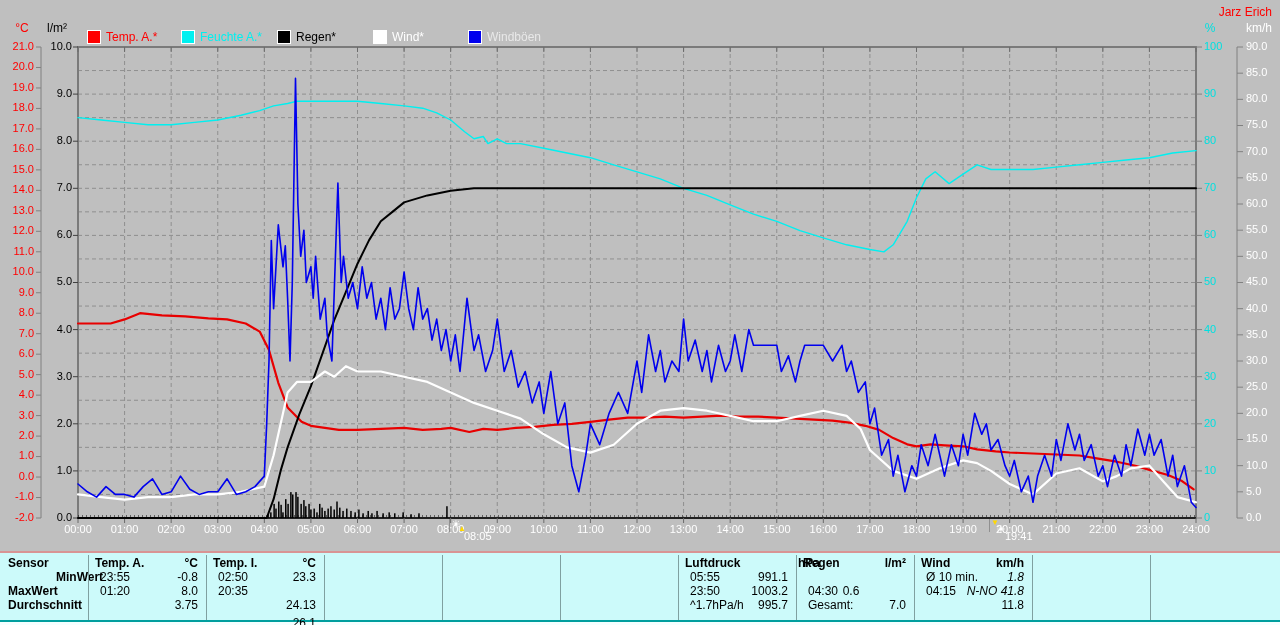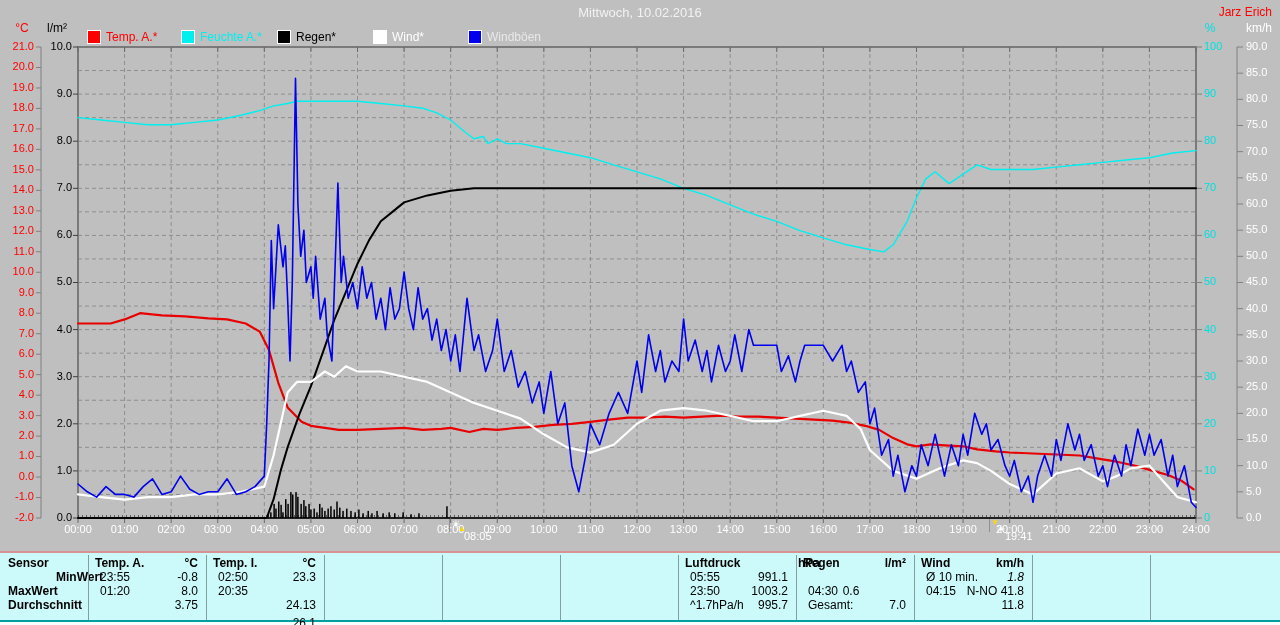--- a/index.html
+++ b/index.html
@@ -25,21 +25,20 @@
   .strip{left:0;width:1280px;}
   .tcell{font-size:12px;color:#000;white-space:nowrap;line-height:13px;}
   .bold{font-weight:bold;}
   .tdiv{top:555px;height:65px;width:1px;background:#7fa0a0;}
 </style>
 </head>
 <body>
 
 <div class="screen">
 
-  <div class="abs title">Mittwoch, 10.02.2016</div>
   <div class="abs station">Jarz Erich</div>
 
   <div class="abs unit unit-c">°C</div>
   <div class="abs unit unit-lm2">l/m²</div>
   <div class="abs unit unit-pct">%</div>
   <div class="abs unit unit-kmh">km/h</div>
 
   <div id="legend">
       <div class="abs legend-item" style="left: 87px;">
         <span class="sw" style="background: rgb(255, 0, 0);"></span>
@@ -415,21 +414,21 @@
       <div class="abs tcell bold" style="top: 557px; left: 796px; width: 110px; text-align: right;">l/m²</div>
       <div class="abs tcell" style="top: 585px; left: 808px;">04:30</div>
       <div class="abs tcell" style="top: 585px; left: 796px; width: 110px; text-align: center;">0.6</div>
       <div class="abs tcell" style="top: 599px; left: 808px;">Gesamt:</div>
       <div class="abs tcell" style="top: 599px; left: 796px; width: 110px; text-align: right;">7.0</div>
       <div class="abs tcell bold" style="top: 557px; left: 921px;">Wind</div>
       <div class="abs tcell bold" style="top: 557px; left: 914px; width: 110px; text-align: right;">km/h</div>
       <div class="abs tcell" style="top: 571px; left: 926px;">Ø 10 min.</div>
       <div class="abs tcell" style="top: 571px; left: 914px; width: 110px; text-align: right; font-style: italic;">1.8</div>
       <div class="abs tcell" style="top: 585px; left: 926px;">04:15</div>
-      <div class="abs tcell" style="top: 585px; left: 914px; width: 110px; text-align: right;">N-NO 41.8</div>
+      <div class="abs tcell" style="top: 585px; left: 914px; width: 110px; text-align: right; font-style: italic;">N-NO 41.8</div>
       <div class="abs tcell" style="top: 599px; left: 914px; width: 110px; text-align: right;">11.8</div>
       <div class="abs tdiv" style="left: 88px;"></div>
       <div class="abs tdiv" style="left: 206px;"></div>
       <div class="abs tdiv" style="left: 324px;"></div>
       <div class="abs tdiv" style="left: 442px;"></div>
       <div class="abs tdiv" style="left: 560px;"></div>
       <div class="abs tdiv" style="left: 678px;"></div>
       <div class="abs tdiv" style="left: 796px;"></div>
       <div class="abs tdiv" style="left: 914px;"></div>
       <div class="abs tdiv" style="left: 1032px;"></div>

